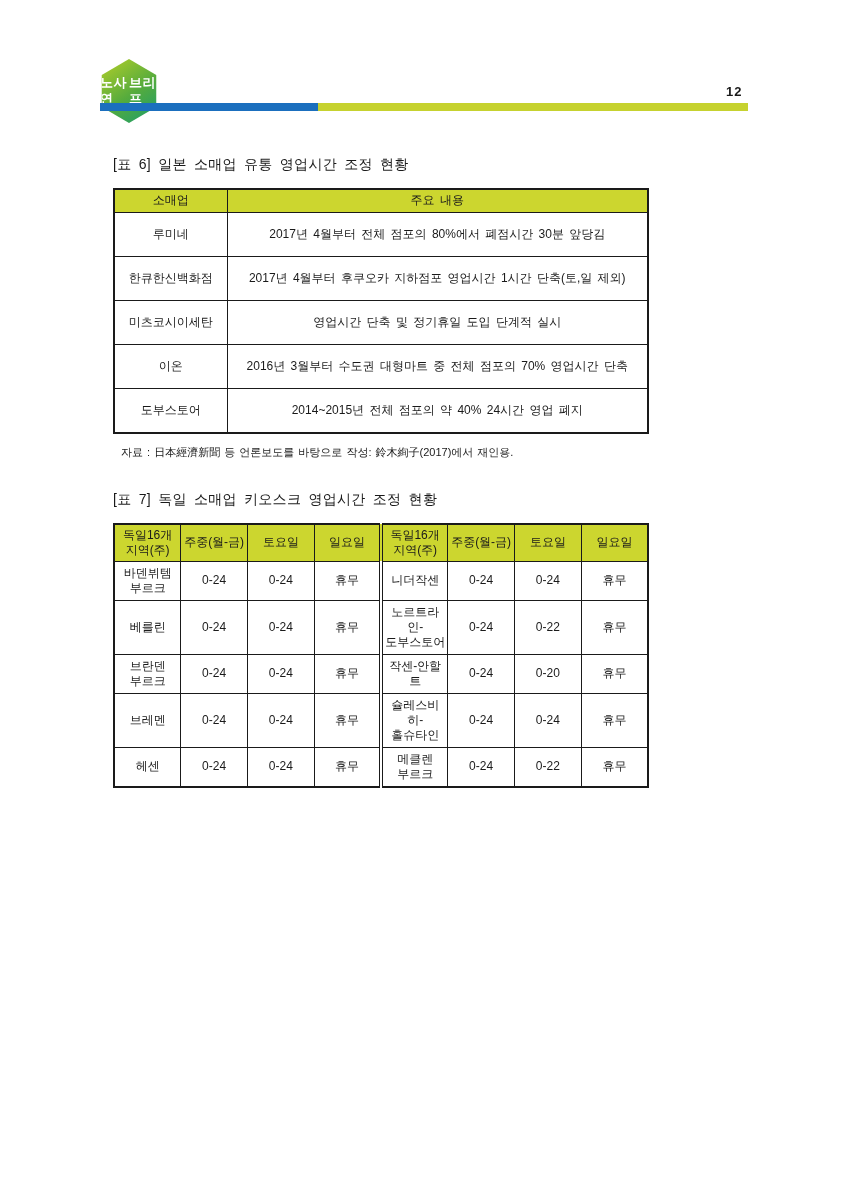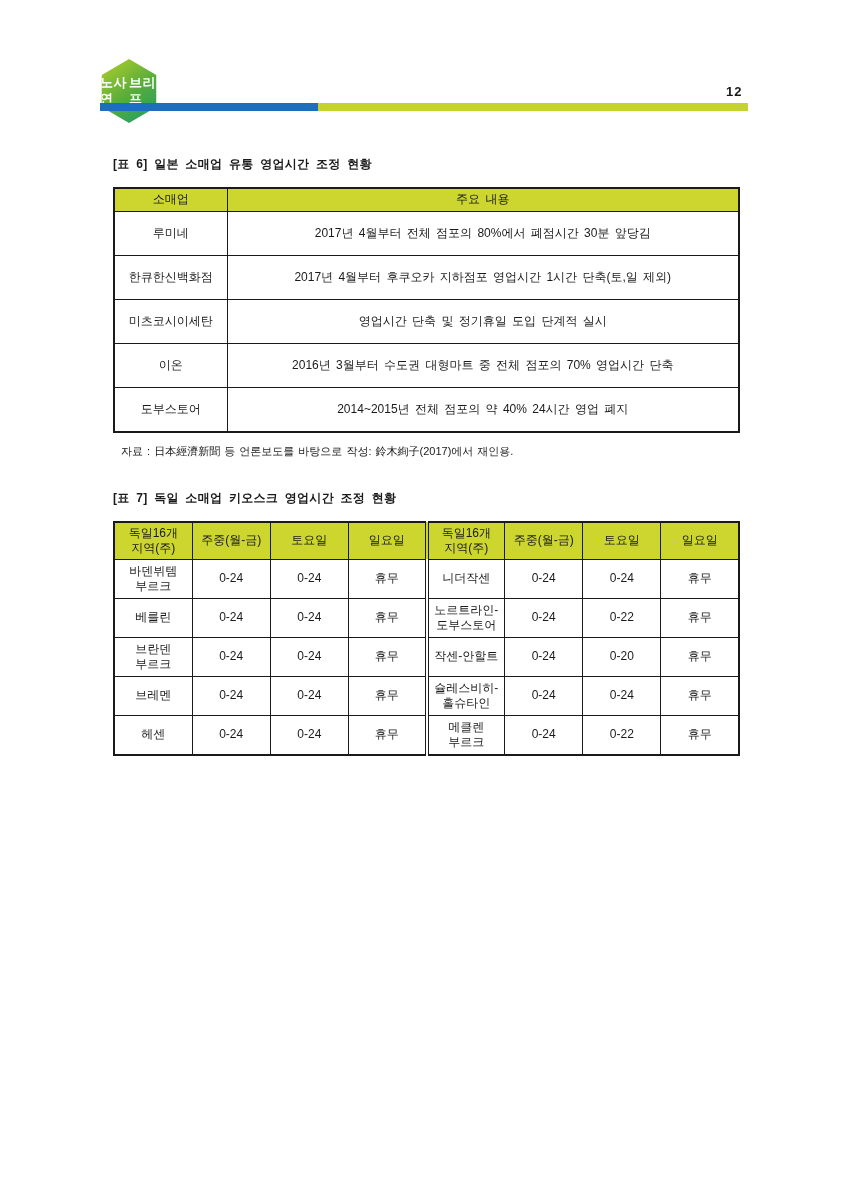--- a/index.html
+++ b/index.html
@@ -23,23 +23,23 @@
     display:flex;flex-direction:row;align-items:center;justify-content:center;
     color:#fff;font-weight:bold;font-size:13px;line-height:1.2;letter-spacing:0.5px;
   }
   .rule{position:absolute;left:100px;top:103px;width:648px;height:8px;display:flex;}
   .rule .blue{width:218px;height:100%;background:var(--accent-blue);}
   .rule .green{flex:1;height:100%;background:var(--accent-yellow-green);}
   .page-num{position:absolute;top:84px;left:726px;width:22px;text-align:left;font-size:13px;font-weight:bold;letter-spacing:1px;}
 
   
   .content{position:absolute;left:113px;top:156px;width:627px;}
-  .tbl-title{font-size:12px;letter-spacing:0.3px;word-spacing:3px;margin:0 0 14px 0;font-weight:bold;}
+  .tbl-title{font-size:14px;letter-spacing:0.3px;word-spacing:3px;margin:0 0 14px 0;font-weight:normal;}
 
-  table{border-collapse:collapse;width:627px;table-layout:fixed;}
+  table{border-collapse:collapse;width:536px;table-layout:fixed;}
   table,th,td{border:1px solid var(--line);}
   table{border-width:2px;}
   th{background:var(--table-header-bg);font-weight:normal;}
   th,td{text-align:center;vertical-align:middle;font-size:12px;line-height:1.25;word-spacing:2px;}
 
   
   .t6 th{height:23px;padding:2px 3px;}
   .t6 td{height:20px;padding:14px 4px;white-space:nowrap;overflow:hidden;}
   .t6 col.c-name{width:113px;}
 

